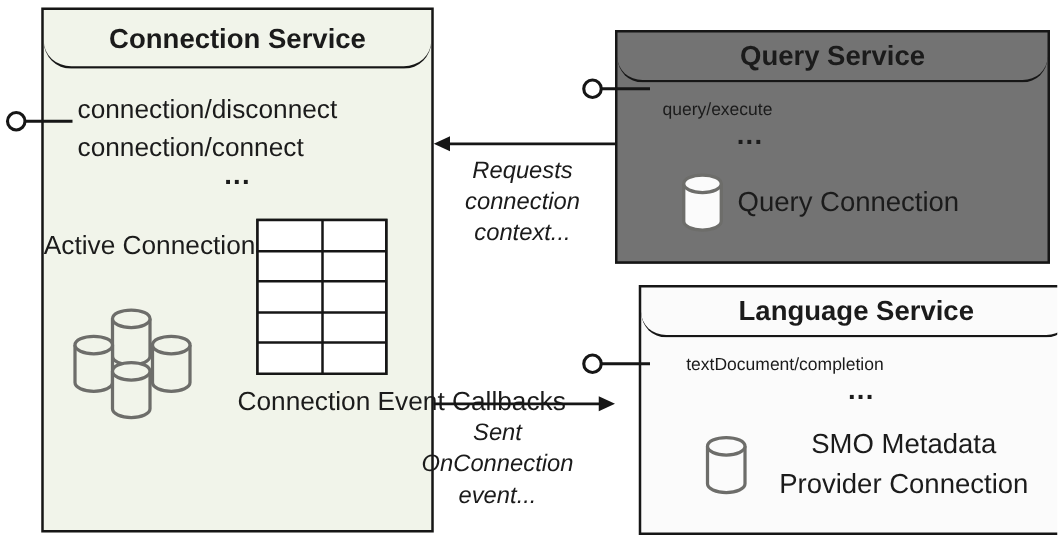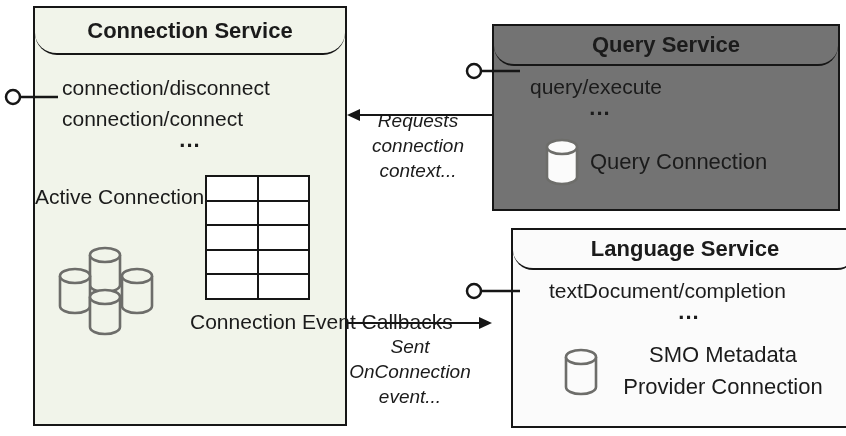--- a/index.html
+++ b/index.html
@@ -8,21 +8,21 @@
     font-family:"Liberation Sans", sans-serif;color:#1b1b1b;
   }
   .box{position:absolute;border:2px solid #161616;box-sizing:content-box;}
   .box-header{
     border-bottom:2px solid #161616;font-weight:bold;font-size:22px;
     text-align:center;display:block;border-radius:22px;
   }
   .abs{position:absolute;}
   .center{text-align:center;}
   .method-text{font-size:21px;line-height:31px;white-space:nowrap;}
-  .svc-method{font-size:21px;line-height:30px;white-space:nowrap;}
+  .svc-method{font-size:14px;line-height:30px;white-space:nowrap;}
   .ellipsis-line{font-size:22px;line-height:31px;font-weight:bold;letter-spacing:1px;}
   .label-italic{font-style:italic;font-size:19px;line-height:25px;text-align:center;}
   .grid-table{
     display:grid;grid-template-columns:1fr 1fr;grid-auto-rows:1fr;
     gap:2px;background:#161616;border:2px solid #161616;box-sizing:border-box;
   }
   .grid-table .cell{background:#ffffff;}
   svg{display:block;}
   .overlay{position:absolute;left:0;top:0;pointer-events:none;z-index:5;}
 </style>
@@ -126,16 +126,16 @@
       <line x1="492" y1="115" x2="358" y2="115" stroke="#161616" stroke-width="2.2"></line>
       <polygon points="347,115 360,109 360,121" fill="#161616"></polygon>
     </g>
 
     <g>
       <line x1="347" y1="323" x2="480" y2="323" stroke="#161616" stroke-width="2.2"></line>
       <polygon points="492,323 479,317 479,329" fill="#161616"></polygon>
     </g>
   </svg>
 
-  <div class="abs label-italic" style="left:360px;top:108px;width:116px;">Requests connection context...</div>
-  <div class="abs label-italic" style="left:342px;top:334px;width:136px;">Sent OnConnection event...</div>
+  <div class="abs label-italic" style="left:360px;top:124px;width:116px;">Requests connection context...</div>
+  <div class="abs label-italic" style="left:330px;top:334px;width:136px;">Sent OnConnection event...</div>
 
 </div>
 
 </body></html>

